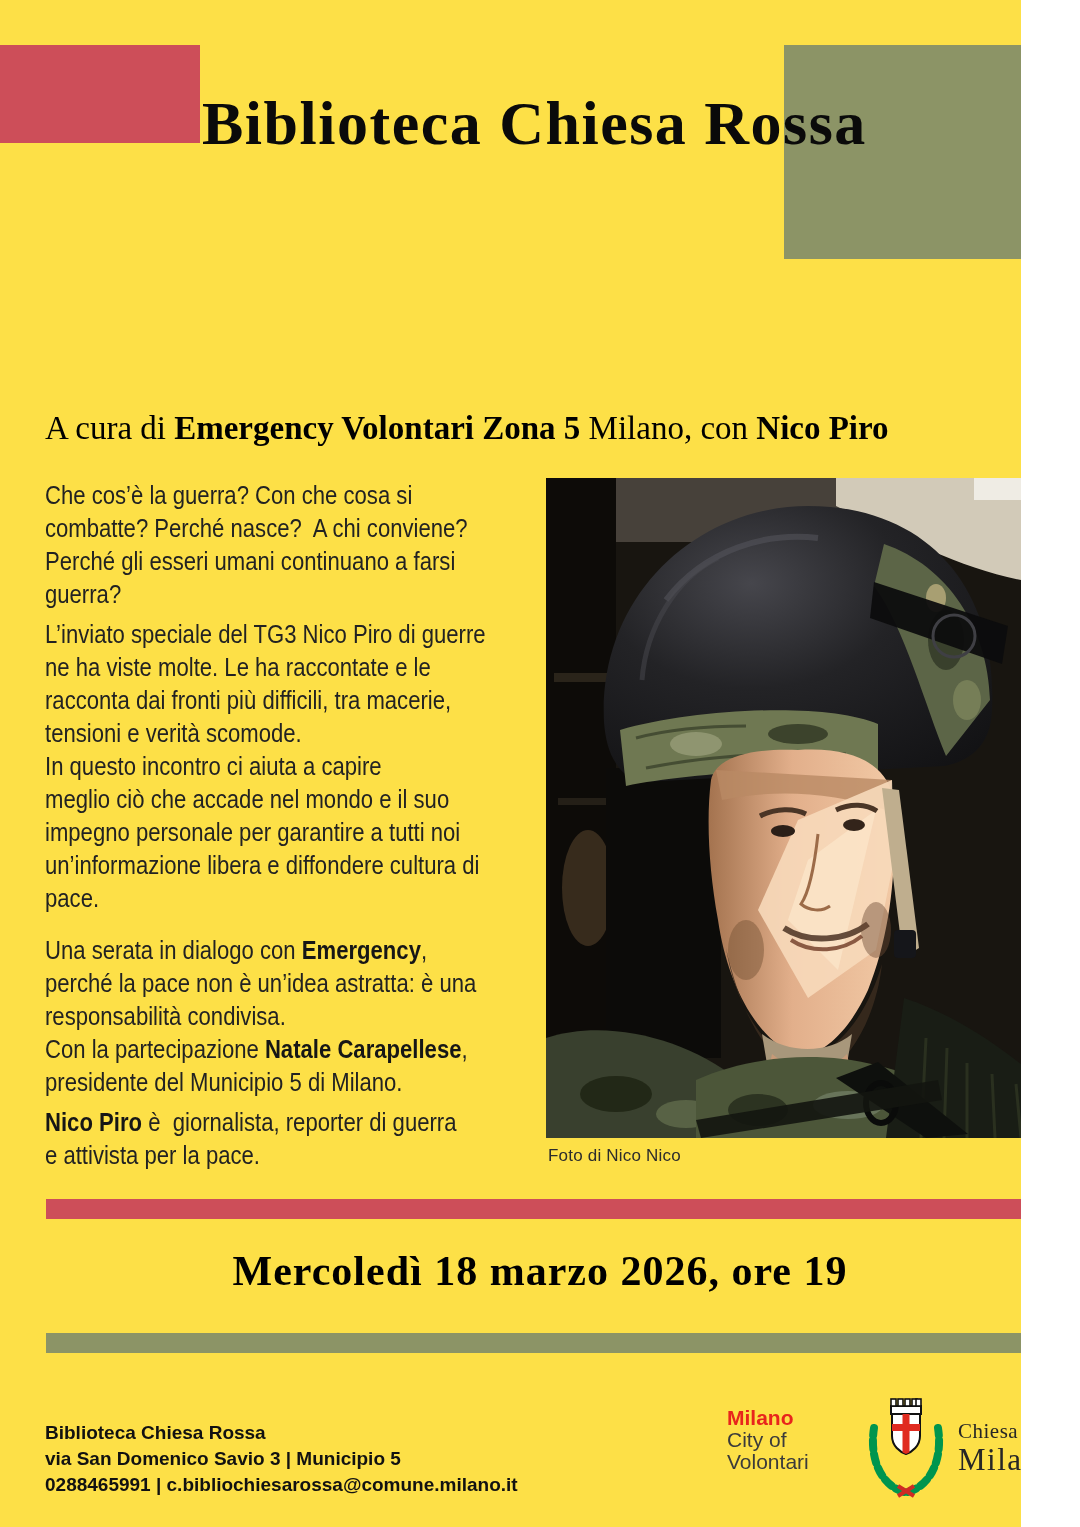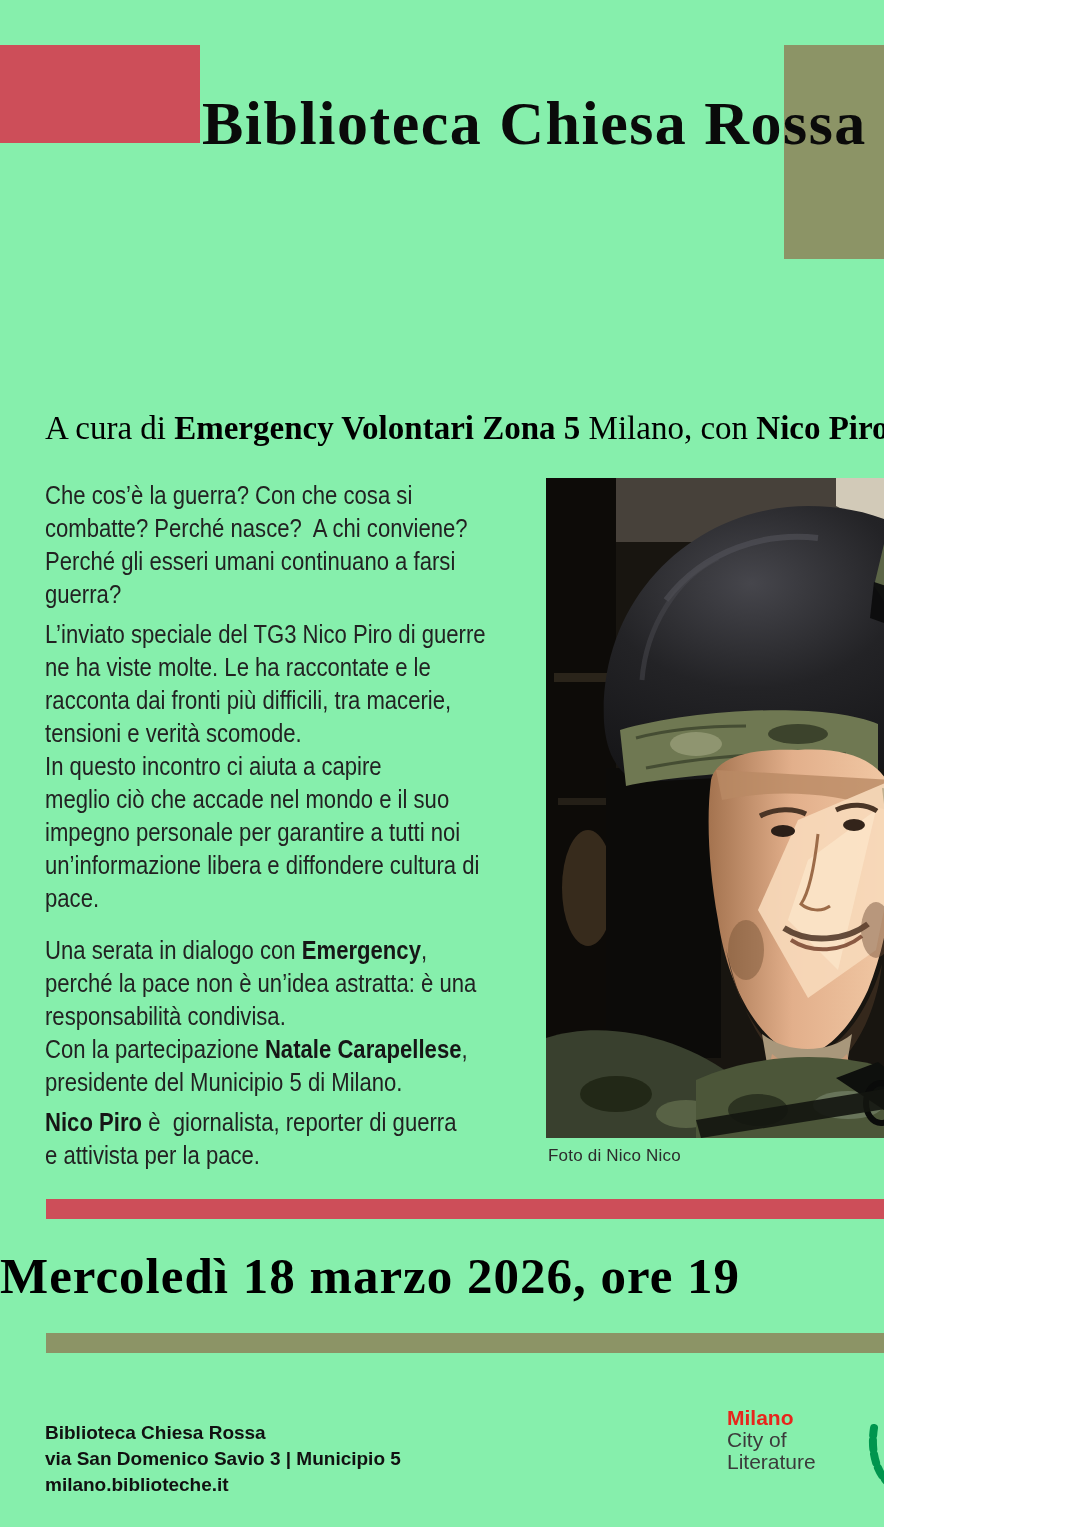--- a/index.html
+++ b/index.html
@@ -7,22 +7,22 @@
     --olive:#8c9466;
     --ink:#0a0a0a;
     --body-ink:#222222;
     --logo-red:#e8251c;
     --logo-green:#00954e;
   }
   *{margin:0;padding:0;box-sizing:border-box;}
   html,body{background:#ffffff;}
   .poster{
     position:relative;
-    width:884px;height:1527px;
-    background:#86efac;
+    width:1021px;height:1527px;
+    background:#fde047;
     overflow:hidden;
     font-family:"Liberation Sans",sans-serif;
   }
   .red-square{position:absolute;left:0;top:45px;width:200px;height:98px;background:var(--red);}
   .olive-rect{position:absolute;left:784px;top:45px;width:251px;height:214px;background:var(--olive);}
   .header-title{
     position:absolute;left:202px;top:92px;
     font-family:"Liberation Serif",serif;font-weight:700;
     font-size:62px;letter-spacing:1.5px;line-height:1;color:var(--ink);
     white-space:nowrap;
@@ -52,23 +52,23 @@
     position:absolute;left:546px;top:478px;width:495px;height:660px;
     overflow:hidden;background:#181510;
   }
   .photo-wrap svg{display:block;width:100%;height:100%;}
   .photo-caption{
     position:absolute;left:548px;top:1146px;
     font-size:17px;color:#2c2c2c;letter-spacing:0.2px;
   }
   .red-bar{position:absolute;left:46px;top:1199px;width:998px;height:20px;background:var(--red);}
   .event-date{
-    position:absolute;left:0;top:1247px;width:1080px;text-align:left;
+    position:absolute;left:0;top:1247px;width:1080px;text-align:center;
     font-family:"Liberation Serif",serif;font-weight:700;
-    font-size:51px;color:#000;letter-spacing:1px;
+    font-size:42px;color:#000;letter-spacing:1px;
   }
   .olive-bar{position:absolute;left:46px;top:1333px;width:989px;height:20px;background:var(--olive);}
   .footer-info{
     position:absolute;left:45px;top:1420px;
     font-size:19px;line-height:26px;font-weight:700;color:#111;
   }
   .lit-logo{position:absolute;left:727px;top:1407px;font-size:21px;line-height:22px;white-space:nowrap;}
   .lit-logo .brand{font-weight:700;color:var(--logo-red);}
   .lit-logo .rest{font-weight:400;color:#3b3b3b;}
   .comune-crest{position:absolute;left:864px;top:1396px;width:84px;height:104px;}
@@ -209,27 +209,27 @@
   </div>
   <div class="photo-caption">Foto di Nico Nico</div>
 
   <div class="red-bar"></div>
   <div class="event-date">Mercoledì 18 marzo 2026, ore 19</div>
   <div class="olive-bar"></div>
 
   <div class="footer-info">
     <div>Biblioteca Chiesa Rossa</div>
     <div>via San Domenico Savio 3 | Municipio 5</div>
-    <div>milano.biblioteche.it</div>
+    <div>0288465991 | c.bibliochiesarossa@comune.milano.it</div>
   </div>
 
   <div class="lit-logo">
     <div class="brand">Milano</div>
     <div class="rest">City of</div>
-    <div class="rest">Literature</div>
+    <div class="rest">Volontari</div>
   </div>
 
   <svg class="comune-crest" viewBox="0 0 84 104" aria-hidden="true">
     <defs>
       <clipPath id="shieldClip">
         <path d="M28,18 h28 v22 c0,10 -8,16 -14,18 c-6,-2 -14,-8 -14,-18 Z"></path>
       </clipPath>
     </defs>
 
     <rect x="27" y="10" width="30" height="8" fill="#ffffff" stroke="#111" stroke-width="2"></rect>

